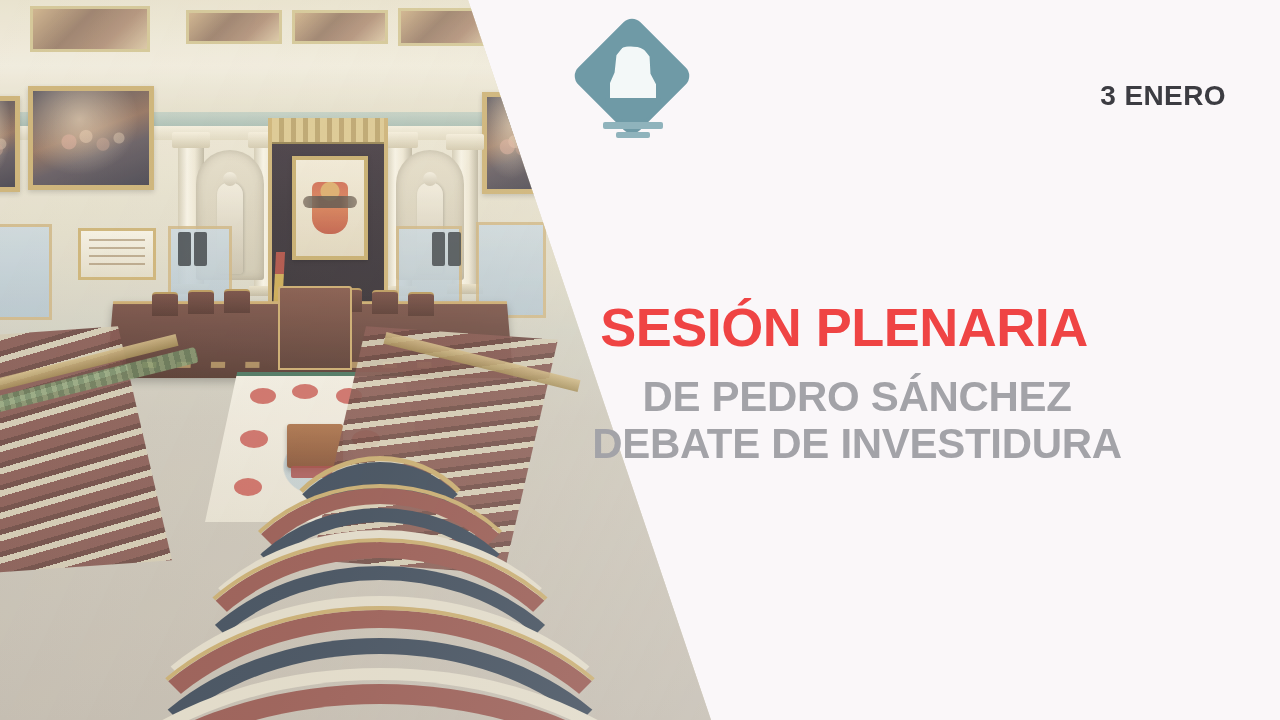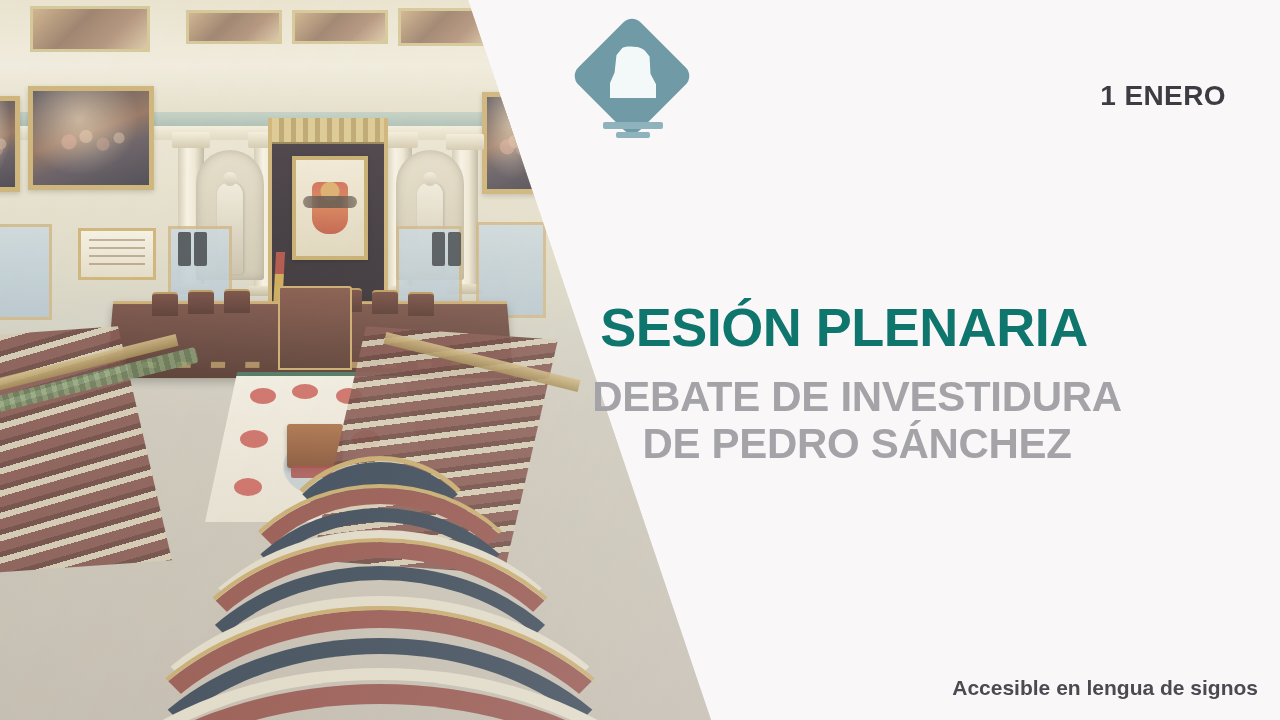--- a/index.html
+++ b/index.html
@@ -279,21 +279,21 @@
   .date{
     position:absolute; right:54px; top:80px;
     font-size:28px; font-weight:bold; letter-spacing:.4px;
     color:#3c3c42; white-space:nowrap;
   }
 
   .title{
     position:absolute; left:468px; right:60px; top:300px;
     text-align:center;
     font-size:54px; font-weight:bold; letter-spacing:-.5px;
-    color:#0f766e;
+    color:#ef4444;
     line-height:1;
   }
   .subtitle{
     position:absolute; left:468px; right:34px; top:373px;
     text-align:center;
     font-size:42px; font-weight:bold; letter-spacing:-.3px;
     color:#a3a3a8;
     line-height:1.12;
   }
   .subtitle div{ white-space:nowrap; }
@@ -412,24 +412,23 @@
   <div class="logo">
     <div class="diamond"></div>
     <div class="figure"></div>
     <div class="stem"></div>
     <div class="bowl"></div>
     <div class="bar1"></div>
     <div class="bar2"></div>
   </div>
 
 
-  <div class="date">1 ENERO</div>
+  <div class="date">3 ENERO</div>
 
   <div class="title">SESIÓN PLENARIA</div>
 
   <div class="subtitle">
+    <div>DE PEDRO SÁNCHEZ</div>
     <div>DEBATE DE INVESTIDURA</div>
-    <div>DE PEDRO SÁNCHEZ</div>
   </div>
 
-  <div class="footnote">Accesible en lengua de signos</div>
 
 </div>
 
 </body></html>

